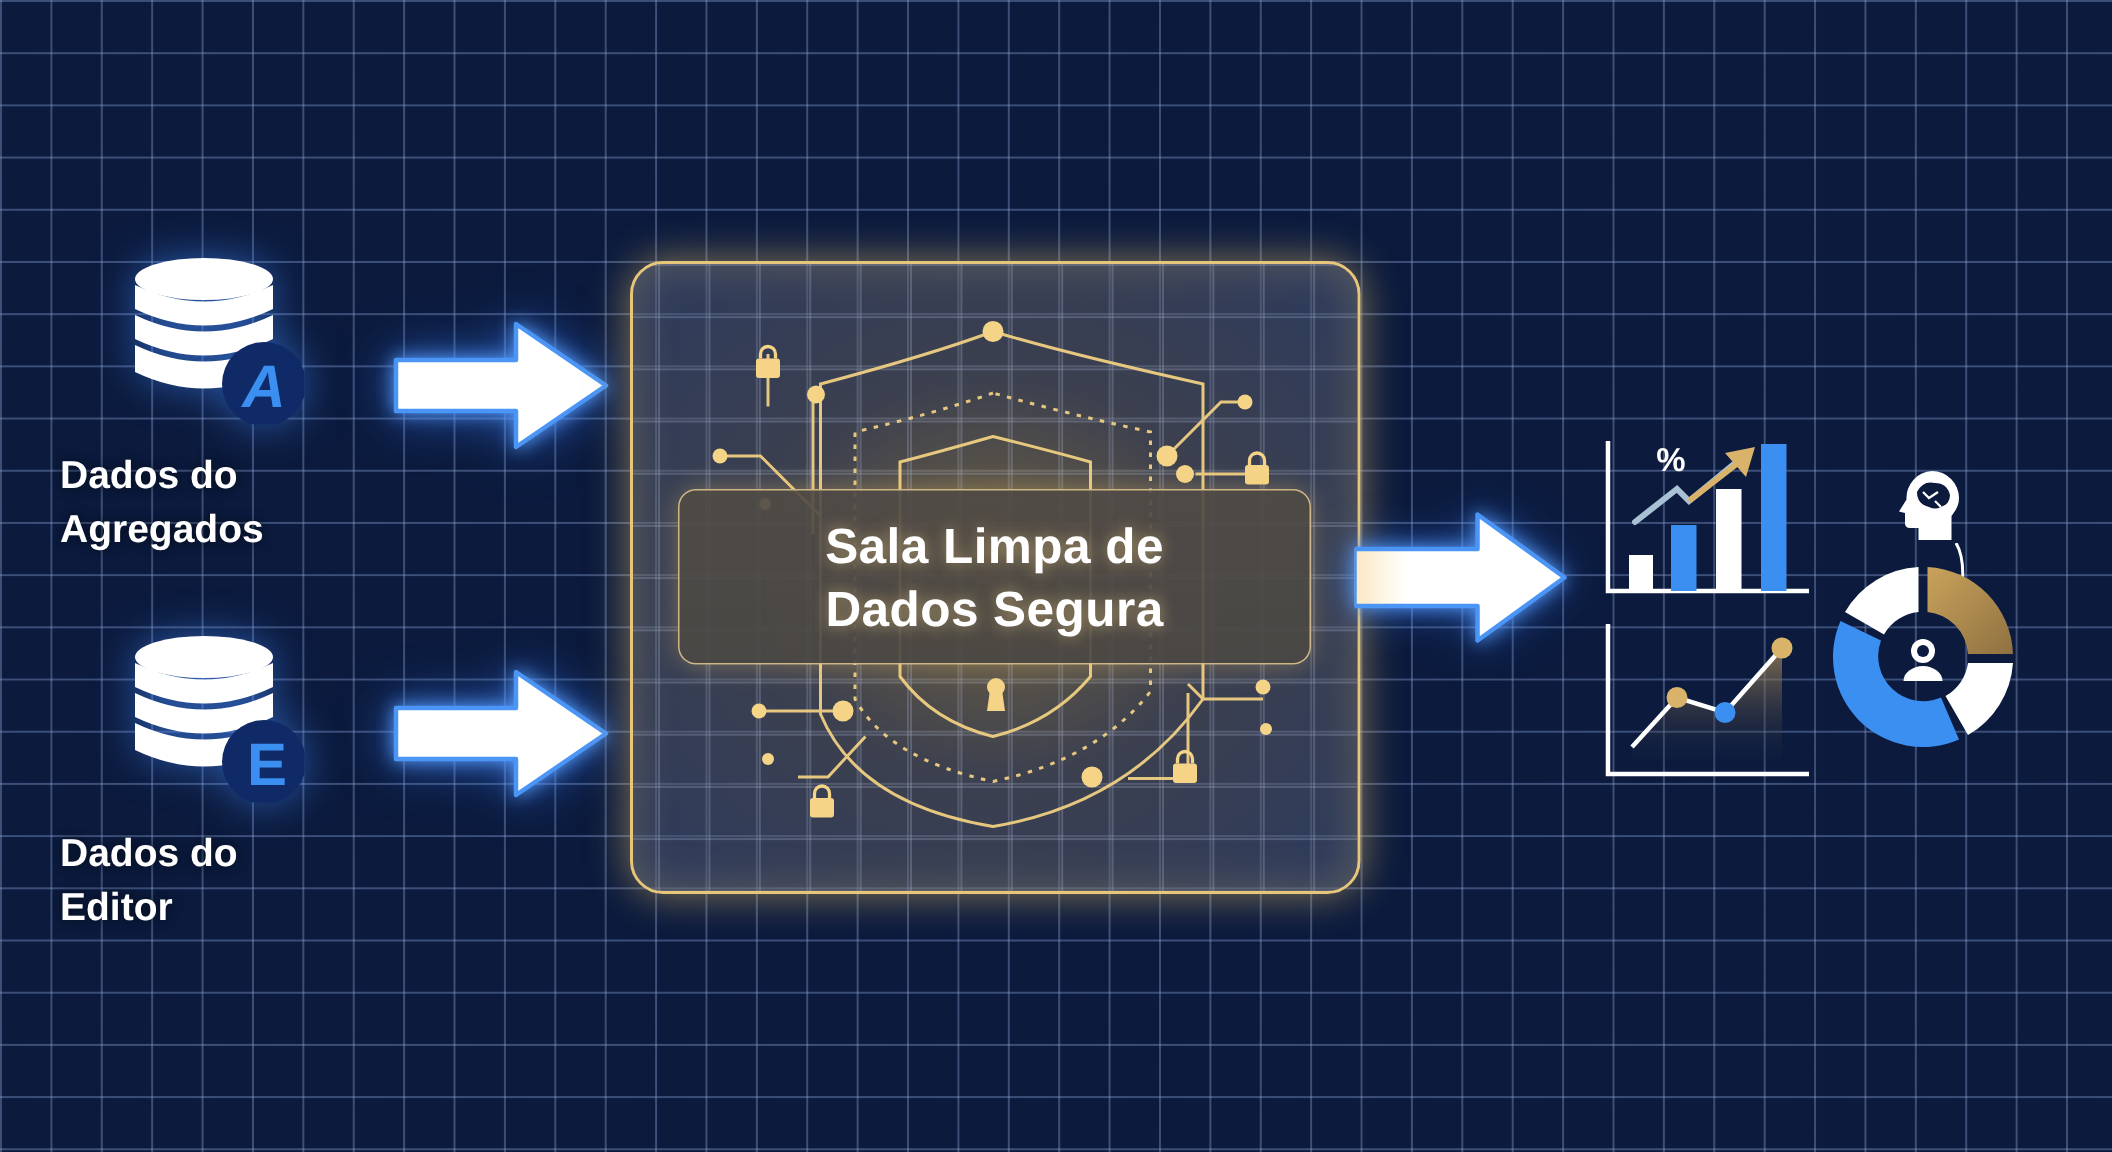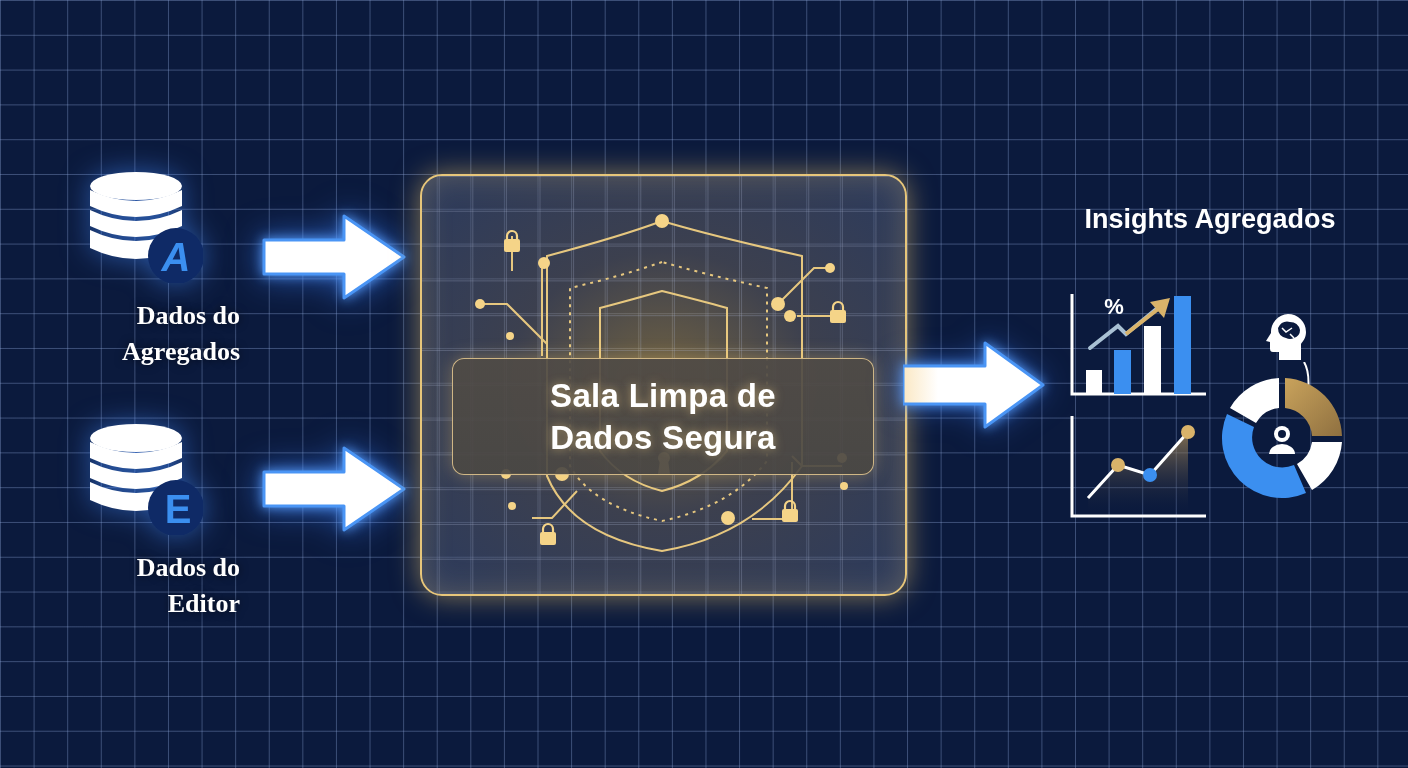--- a/index.html
+++ b/index.html
@@ -8,24 +8,23 @@
     background-color:#0b1a3d;
     background-image:
       linear-gradient(to right, rgba(140,165,215,0.38) 1px, transparent 1px),
       linear-gradient(to bottom, rgba(140,165,215,0.38) 1px, transparent 1px);
     background-size:33.6px 34.8px;
     background-position:0 0;
     font-family:"Liberation Sans","DejaVu Sans",sans-serif;
   }
   .abs{position:absolute;}
   .label{
-    color:#ffffff;font-weight:700;text-align:right;
+    color:#ffffff;font-weight:700;text-align:left;
     font-size:26px;line-height:36px;
     text-shadow:0 0 8px rgba(0,0,0,0.6);
-    font-family:Liberation Serif, serif;
   }
   .db-glow{filter:drop-shadow(0 0 14px rgba(70,140,255,0.55));}
   .arrow-glow{filter:drop-shadow(0 0 6px rgba(90,160,255,0.95)) drop-shadow(0 0 16px rgba(60,130,255,0.6));}
   .room{
     left:420px;top:174px;width:483px;height:418px;
     border:2px solid #e7c67a;border-radius:22px;
     background:radial-gradient(ellipse at 50% 50%, rgba(200,160,70,0.55) 0%, rgba(120,110,100,0.45) 45%, rgba(70,85,120,0.55) 100%);
     box-shadow:0 0 28px rgba(240,200,110,0.55), inset 0 0 30px rgba(240,200,110,0.25);
     overflow:hidden;
   }
@@ -35,21 +34,21 @@
       linear-gradient(to right, rgba(170,180,210,0.28) 1px, transparent 1px),
       linear-gradient(to bottom, rgba(170,180,210,0.28) 1px, transparent 1px);
     background-size:33.6px 34.8px;
     background-position:-420px -174px;
   }
   .title-panel{
     left:452px;top:326px;width:420px;height:115px;
     border:1.5px solid rgba(240,210,150,0.8);border-radius:12px;
     background:linear-gradient(180deg, rgba(80,75,70,0.92), rgba(75,72,68,0.92));
     box-shadow:0 0 18px rgba(240,200,110,0.35);
-    display:flex;align-items:center;justify-content:center;flex-direction:column;margin-top:32px;
+    display:flex;align-items:center;justify-content:center;flex-direction:column;
   }
   .title-panel span{
     color:#fff;font-weight:700;font-size:33px;line-height:42px;letter-spacing:0.3px;
     text-shadow:0 0 10px rgba(255,220,140,0.5);
   }
   .insights-title{
     left:1040px;top:200px;width:340px;
     color:#fff;font-weight:700;font-size:27px;line-height:38px;text-align:center;
   }
 </style>
@@ -169,21 +168,20 @@
       <linearGradient id="outg" x1="0" x2="1" y1="0" y2="0">
         <stop offset="0" stop-color="#fbe8c4"></stop>
         <stop offset="0.25" stop-color="#ffffff"></stop>
       </linearGradient>
     </defs>
     <path d="M0 26 H82 V3 L140 45 L82 87 V64 H0 Z" fill="url(#outg)" stroke="#4a95f5" stroke-width="3" stroke-linejoin="round"></path>
   </svg>
 </div>
 
 <div class="abs insights-title">
-  <div>Insights Agregados</div>
 </div>
 
 <div class="abs" style="left:1068px;top:290px;width:140px;height:110px;">
   <svg width="140" height="110" viewBox="0 0 140 110">
     <path d="M4 4 V104 H138" fill="none" stroke="#fff" stroke-width="3"></path>
     <rect x="18" y="80" width="16" height="24" fill="#fff"></rect>
     <rect x="46" y="60" width="17" height="44" fill="#3b8ff0"></rect>
     <rect x="76" y="36" width="17" height="68" fill="#fff"></rect>
     <rect x="106" y="6" width="17" height="98" fill="#3b8ff0"></rect>
     <path d="M22 58 L50 36 L58 44 L92 16" fill="none" stroke="#a9c1d4" stroke-width="4" stroke-linecap="round"></path>

